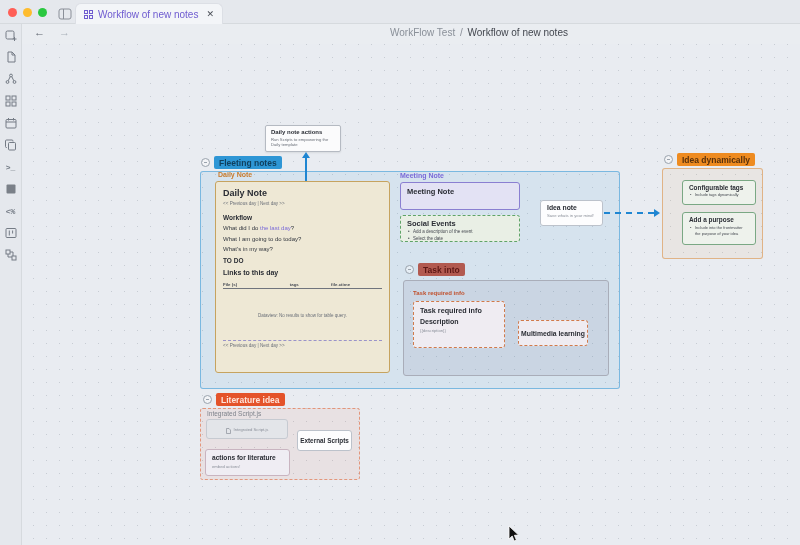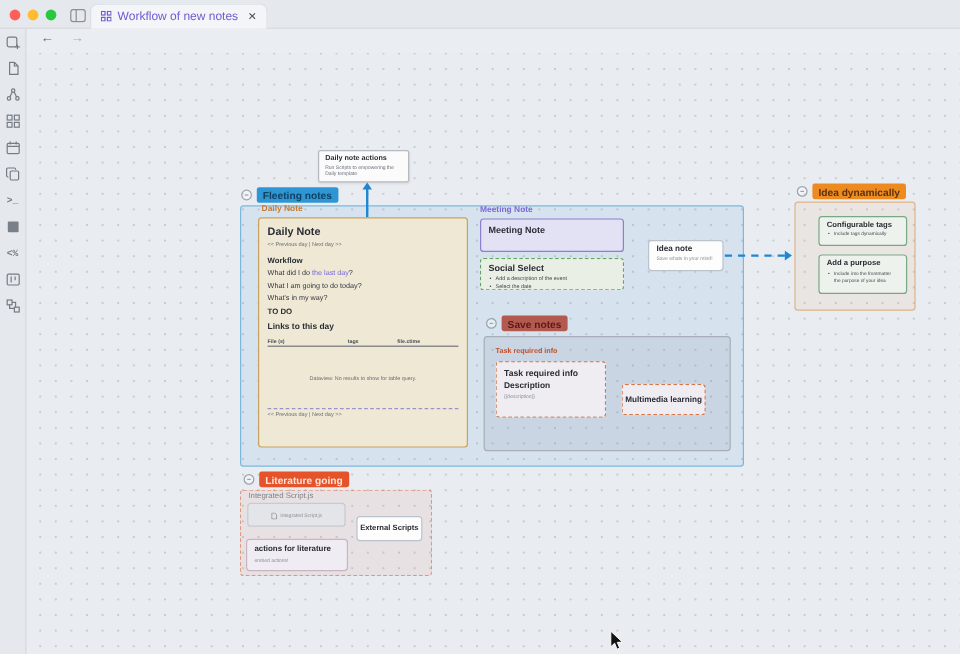--- a/index.html
+++ b/index.html
@@ -190,20 +190,25 @@
           <rect x="7" y="7" width="4" height="4"></rect>
           <path d="M5,3 h3 v4"></path>
           <path d="M3,5 v3 h4"></path>
         </svg>
     </span>
   </div>
 
   <div class="navrow">
     <span class="nav-arrow nav-back">←</span>
     <span class="nav-arrow nav-fwd">→</span>
+    <span class="breadcrumb">
+      <span class="bc-parent">WorkFlow Test</span>
+      <span class="bc-sep">/</span>
+      <span class="bc-current">Workflow of new notes</span>
+    </span>
   </div>
 
   <div class="canvas">
 
     <div class="glabel-row" style="left:179px; top:112px;">
       <span class="collapse"></span>
       <span class="glabel gl-fleeting">Fleeting notes</span>
     </div>
     <div class="group g-fleeting" style="left:178px; top:127px; width:420px; height:218px;"></div>
 
@@ -226,33 +231,33 @@
       <div class="daily-div"></div>
       <div class="t-tiny t-link" style="margin-top:2px;">&lt;&lt; Previous day | Next day &gt;&gt;</div>
     </div>
 
     <span class="sublabel" style="left:378px; top:128px; color:#7a6ad8;">Meeting Note</span>
     <div class="card c-meeting" style="left:378px; top:138px; width:120px; height:28px;">
       <div class="t-h" style="font-size:7.5px;">Meeting Note</div>
     </div>
 
     <div class="card c-social" style="left:378px; top:171px; width:120px; height:27px;">
-      <div class="t-h" style="font-size:7.5px;">Social Select</div>
+      <div class="t-h" style="font-size:7.5px;">Social Events</div>
       <div class="bullet" style="margin-top:1px;">Add a description of the event</div>
       <div class="bullet">Select the date</div>
     </div>
 
     <div class="card c-idea" style="left:518px; top:156px; width:63px; height:26px;">
       <div class="t-h" style="font-size:6.8px;">Idea note</div>
       <div class="t-micro" style="margin-top:2px;">Save whats in your mind!</div>
     </div>
 
     <div class="glabel-row" style="left:383px; top:219px;">
       <span class="collapse"></span>
-      <span class="glabel gl-task">Save notes</span>
+      <span class="glabel gl-task">Task into</span>
     </div>
     <div class="group g-task" style="left:381px; top:236px; width:206px; height:96px;"></div>
     <span class="sublabel" style="left:391px; top:246px; color:#c0502c; font-size:6px;">Task required info</span>
     <div class="card c-taskinfo" style="left:391px; top:257px; width:92px; height:47px;">
       <div class="t-h" style="font-size:7.2px;">Task required info</div>
       <div class="t-h" style="font-size:7px; margin-top:3px;">Description</div>
       <div class="t-micro" style="margin-top:3px;">{{description}}</div>
     </div>
     <div class="card c-multimedia" style="left:496px; top:276px; width:70px; height:26px;">
       <span class="t-h" style="font-size:6.8px;">Multimedia learning</span>
@@ -267,21 +272,21 @@
       <div class="t-h" style="font-size:6.4px;">Configurable tags</div>
       <div class="bullet" style="font-size:4px; margin-top:1px;">Include tags dynamically</div>
     </div>
     <div class="card c-green" style="left:660px; top:168px; width:74px; height:33px;">
       <div class="t-h" style="font-size:6.4px;">Add a purpose</div>
       <div class="bullet" style="font-size:4px; margin-top:2px; line-height:1.6;">Include into the frontmatter the purpose of your idea</div>
     </div>
 
     <div class="glabel-row" style="left:181px; top:349px;">
       <span class="collapse"></span>
-      <span class="glabel gl-literature">Literature going</span>
+      <span class="glabel gl-literature">Literature idea</span>
     </div>
     <div class="group g-literature" style="left:178px; top:364px; width:160px; height:72px;"></div>
     <span class="sublabel" style="left:185px; top:366px; color:#7d828b; font-size:6.5px; font-weight:normal;">Integrated Script.js</span>
     <div class="card c-embed" style="left:184px; top:375px; width:82px; height:20px;">
       <span>
         <svg width="5" height="6" viewBox="0 0 5 6">
             <path d="M0.5,0.5 h2.5 l1.5,1.5 v3.5 h-4 z" fill="none" stroke="#8a8f99" stroke-width="0.7"></path>
           </svg>
       </span>
       <span class="t-micro">Integrated Script.js</span>

